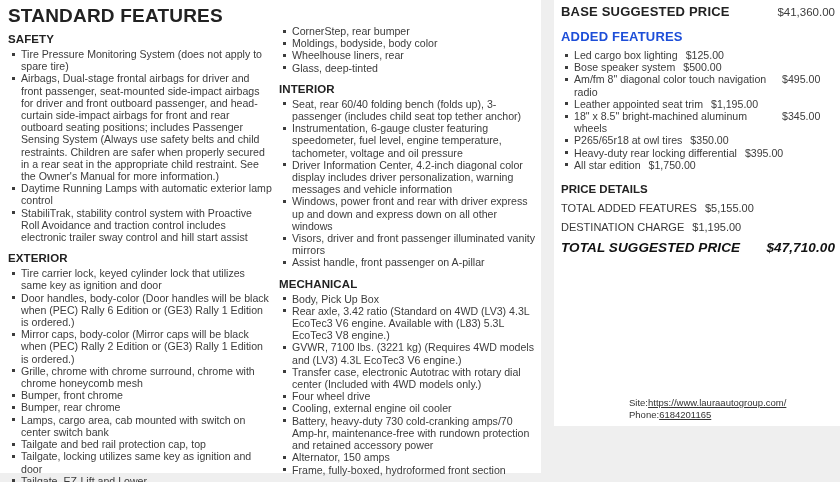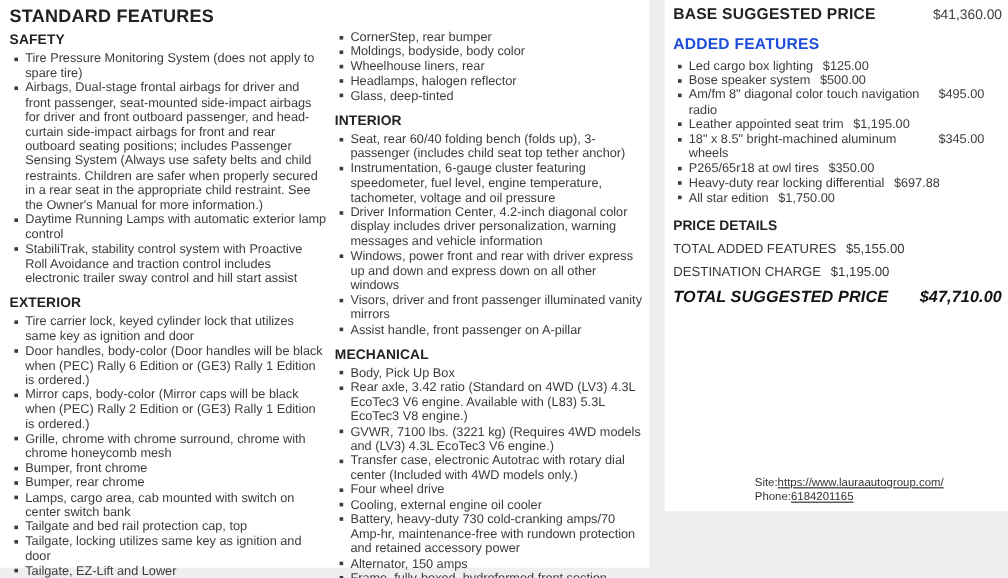--- a/index.html
+++ b/index.html
@@ -14,21 +14,21 @@
 
   
   .main{
     position:absolute;left:0;top:0;width:541px;height:473px;
     background:#ffffff;display:flex;box-sizing:border-box;
   }
   .col-left{width:276px;box-sizing:border-box;padding:5px 4px 0 8px;}
   .col-mid{width:265px;box-sizing:border-box;padding:25px 2px 0 3px;}
 
   .title{
-    font-size:15px;font-weight:bold;color:#222;
+    font-size:19px;font-weight:bold;color:#222;
     margin:0 0 6px 0;letter-spacing:.2px;
   }
   .sec-heading{
     font-size:11.5px;font-weight:bold;color:#222;
     margin:9px 0 2px 0;line-height:13px;letter-spacing:.1px;
   }
   .sec:first-child .sec-heading{margin-top:0;}
   .feature-list{
     list-style:none;margin:0;padding:0;
     font-size:10.6px;line-height:12.2px;color:#3c3c3c;
@@ -103,21 +103,20 @@
           </div>
         </div>
     </div>
     <div class="col-mid">
       <div>
           <div class="sec">
             <ul class="feature-list">
               <li>CornerStep, rear bumper</li>
               <li>Moldings, bodyside, body color</li>
               <li>Wheelhouse liners, rear</li>
-              <li>Headlamps, halogen reflector</li>
               <li>Glass, deep-tinted</li>
             </ul>
           </div>
           <div class="sec">
             <div class="sec-heading">INTERIOR</div>
             <ul class="feature-list">
               <li>Seat, rear 60/40 folding bench (folds up), 3-passenger (includes child seat top tether anchor)</li>
               <li>Instrumentation, 6-gauge cluster featuring speedometer, fuel level, engine temperature, tachometer, voltage and oil pressure</li>
               <li>Driver Information Center, 4.2-inch diagonal color display includes driver personalization, warning messages and vehicle information</li>
               <li>Windows, power front and rear with driver express up and down and express down on all other windows</li>
@@ -170,21 +169,21 @@
         <div class="price-row bulleted">
           <span class="pr-label">18" x 8.5" bright-machined aluminum wheels</span>
           <span class="pr-value">$345.00</span>
         </div>
         <div class="price-row bulleted">
           <span class="pr-label">P265/65r18 at owl tires</span>
           <span class="pr-value">$350.00</span>
         </div>
         <div class="price-row bulleted">
           <span class="pr-label">Heavy-duty rear locking differential</span>
-          <span class="pr-value">$697.88</span>
+          <span class="pr-value">$395.00</span>
         </div>
         <div class="price-row bulleted">
           <span class="pr-label">All star edition</span>
           <span class="pr-value">$1,750.00</span>
         </div>
       </div>
 
     <div class="h-details">PRICE DETAILS</div>
     <div id="price-details">
         <div class="price-row">

